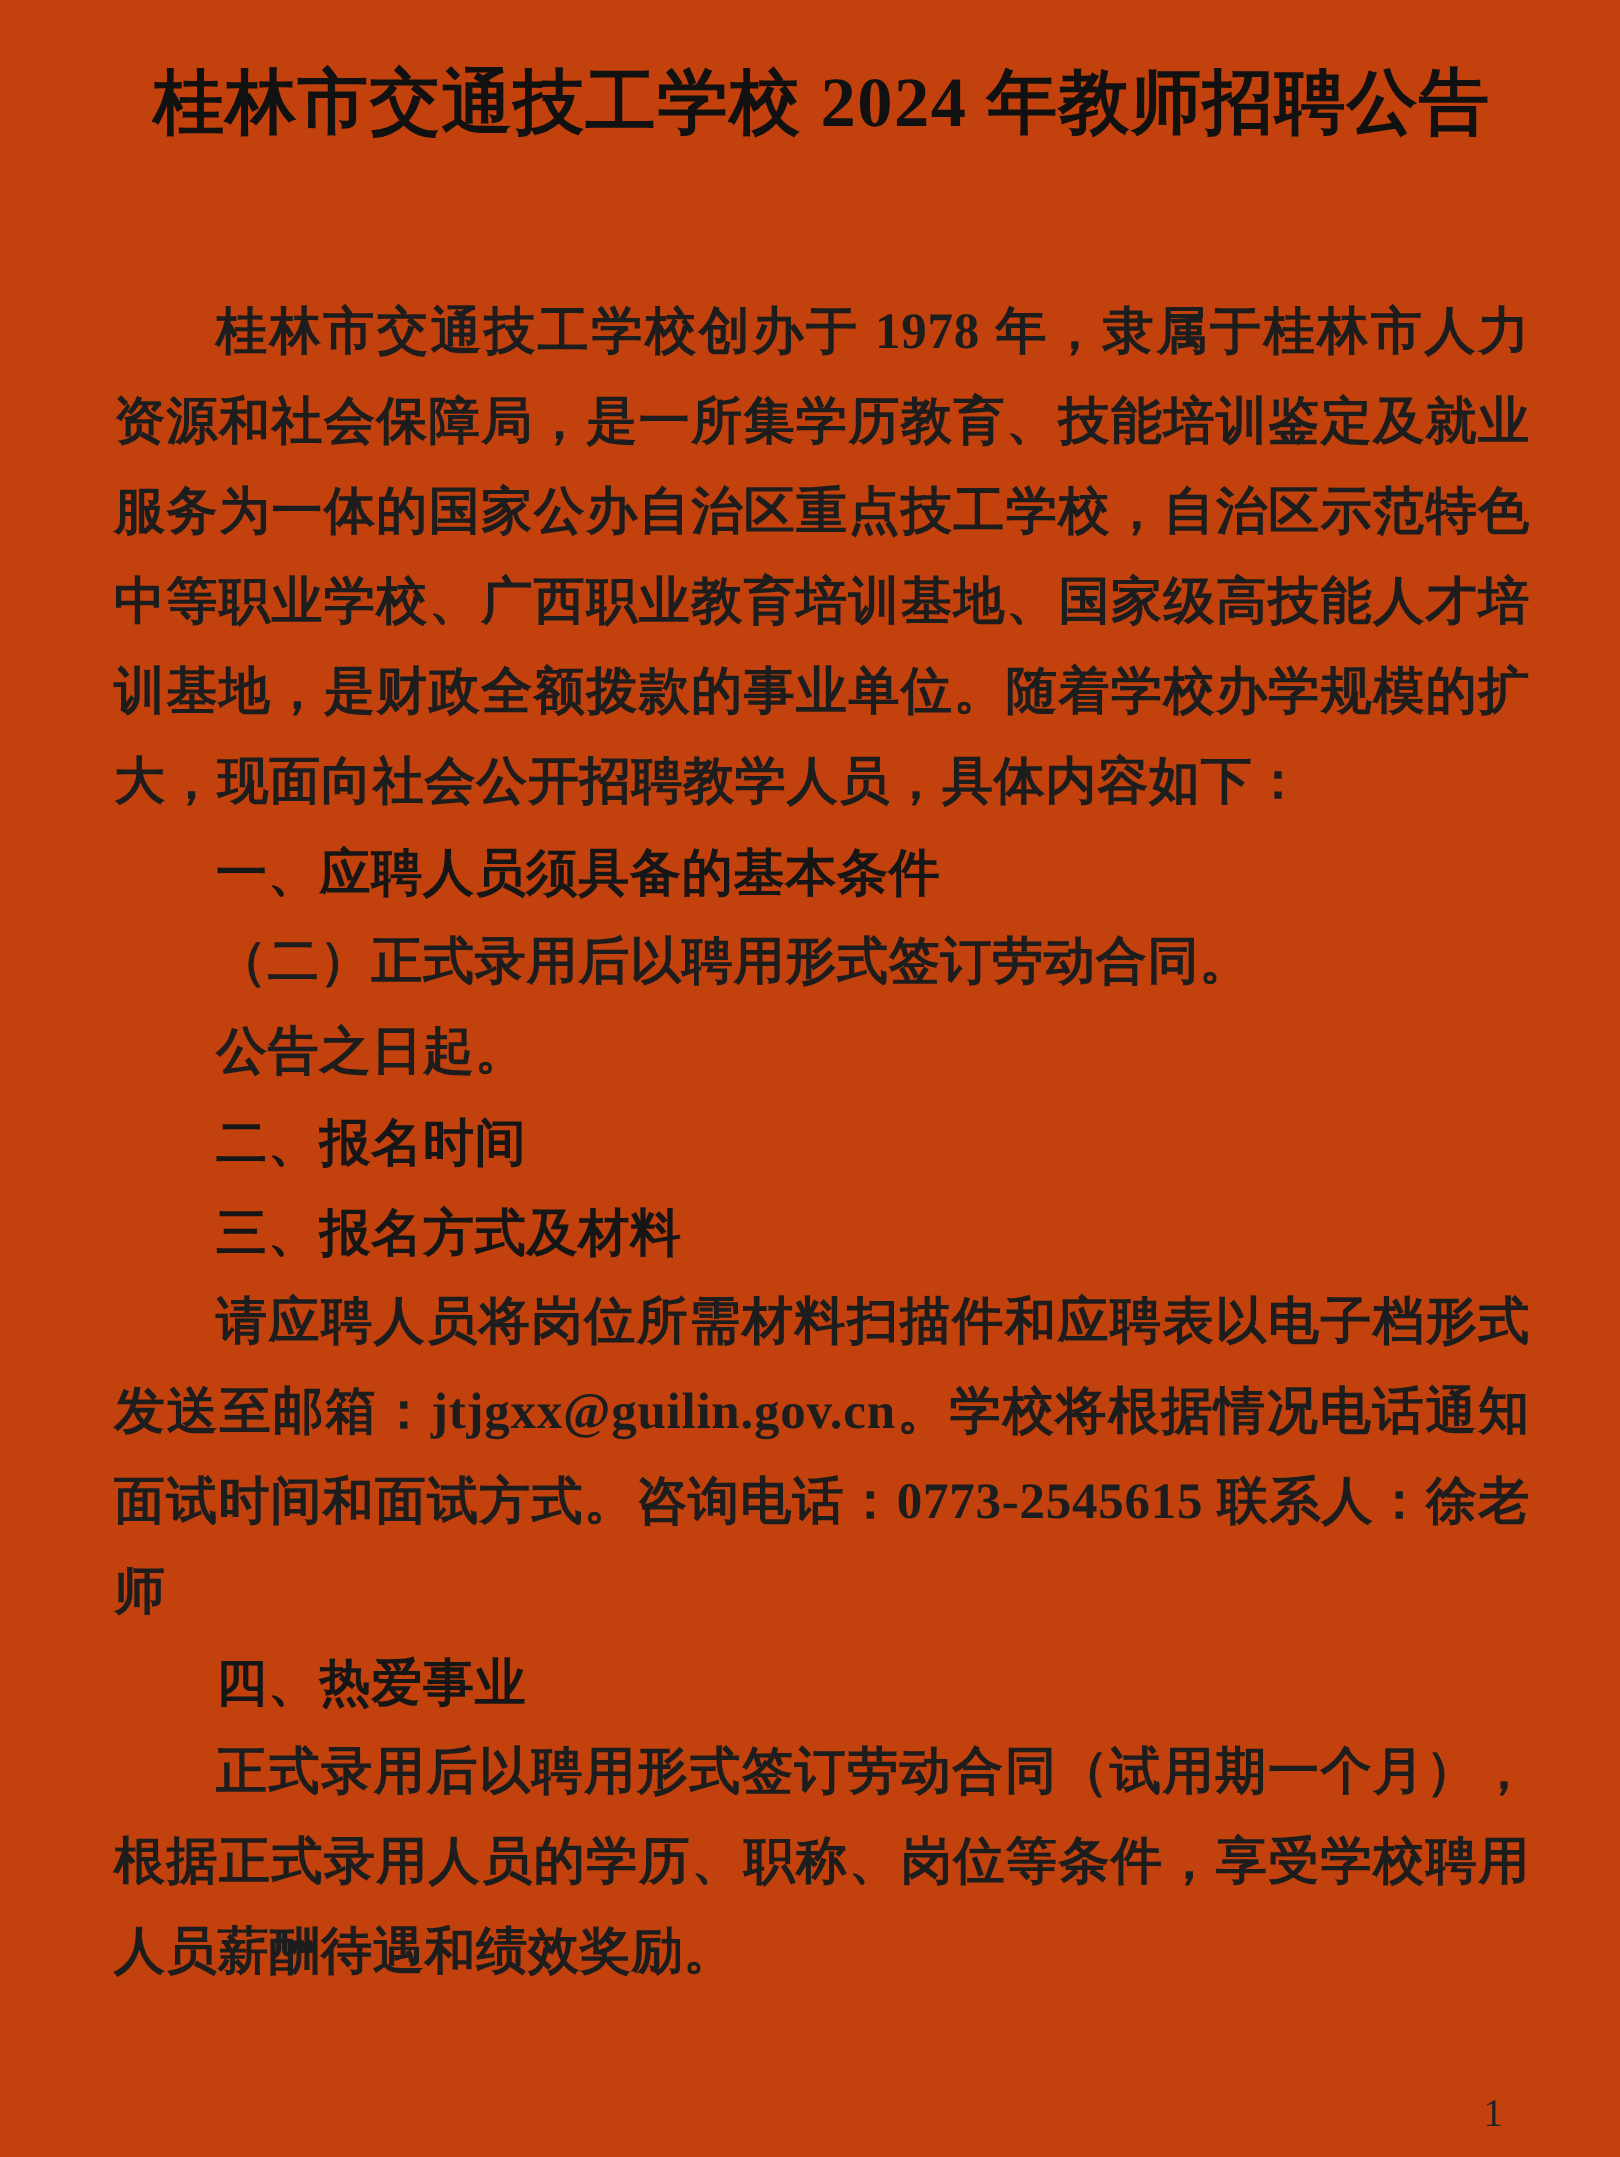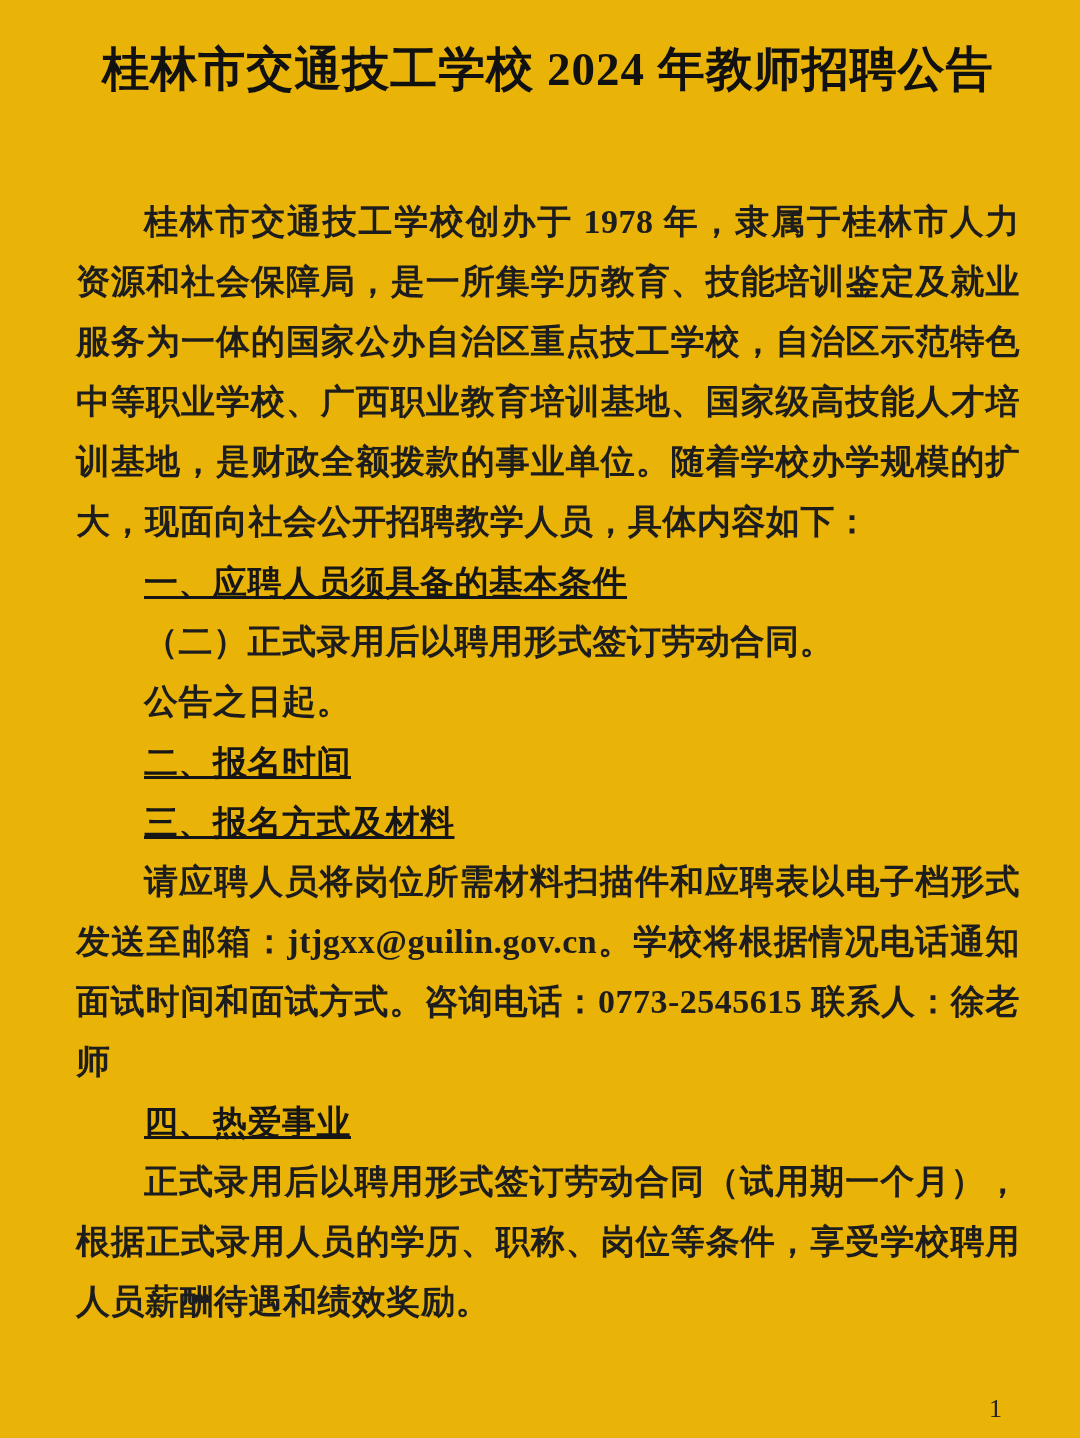--- a/index.html
+++ b/index.html
@@ -6,21 +6,21 @@
 
   html, body {
     background: #ffffff;
   }
 
   .page {
     position: relative;
     width: 1080px;
     height: 1438px;
     margin: 0 auto;
-    background: #eab308;
+    background: #c2410c;
     color: #1a1a1a;
     padding: 30px 60px 0 76px;
     overflow: hidden;
     font-family: "Liberation Serif", "DejaVu Serif", serif;
   }
 
   .doc-title {
     font-family: "Liberation Serif", "DejaVu Serif", serif;
     font-weight: bold;
     font-size: 47px;
@@ -44,21 +44,20 @@
   .block.body {
     font-family: "Liberation Serif", "DejaVu Serif", serif;
     color: #1d1d1d;
     font-weight: bold;
   }
 
   .block.heading {
     font-family: "Liberation Sans", "DejaVu Sans", sans-serif;
     font-weight: bold;
     color: #161616;
-    text-decoration: underline;
   }
 
   .page-number {
     position: absolute;
     right: 78px;
     bottom: 14px;
     font-family: "Liberation Serif", "DejaVu Serif", serif;
     font-size: 26px;
     color: #222222;
   }

